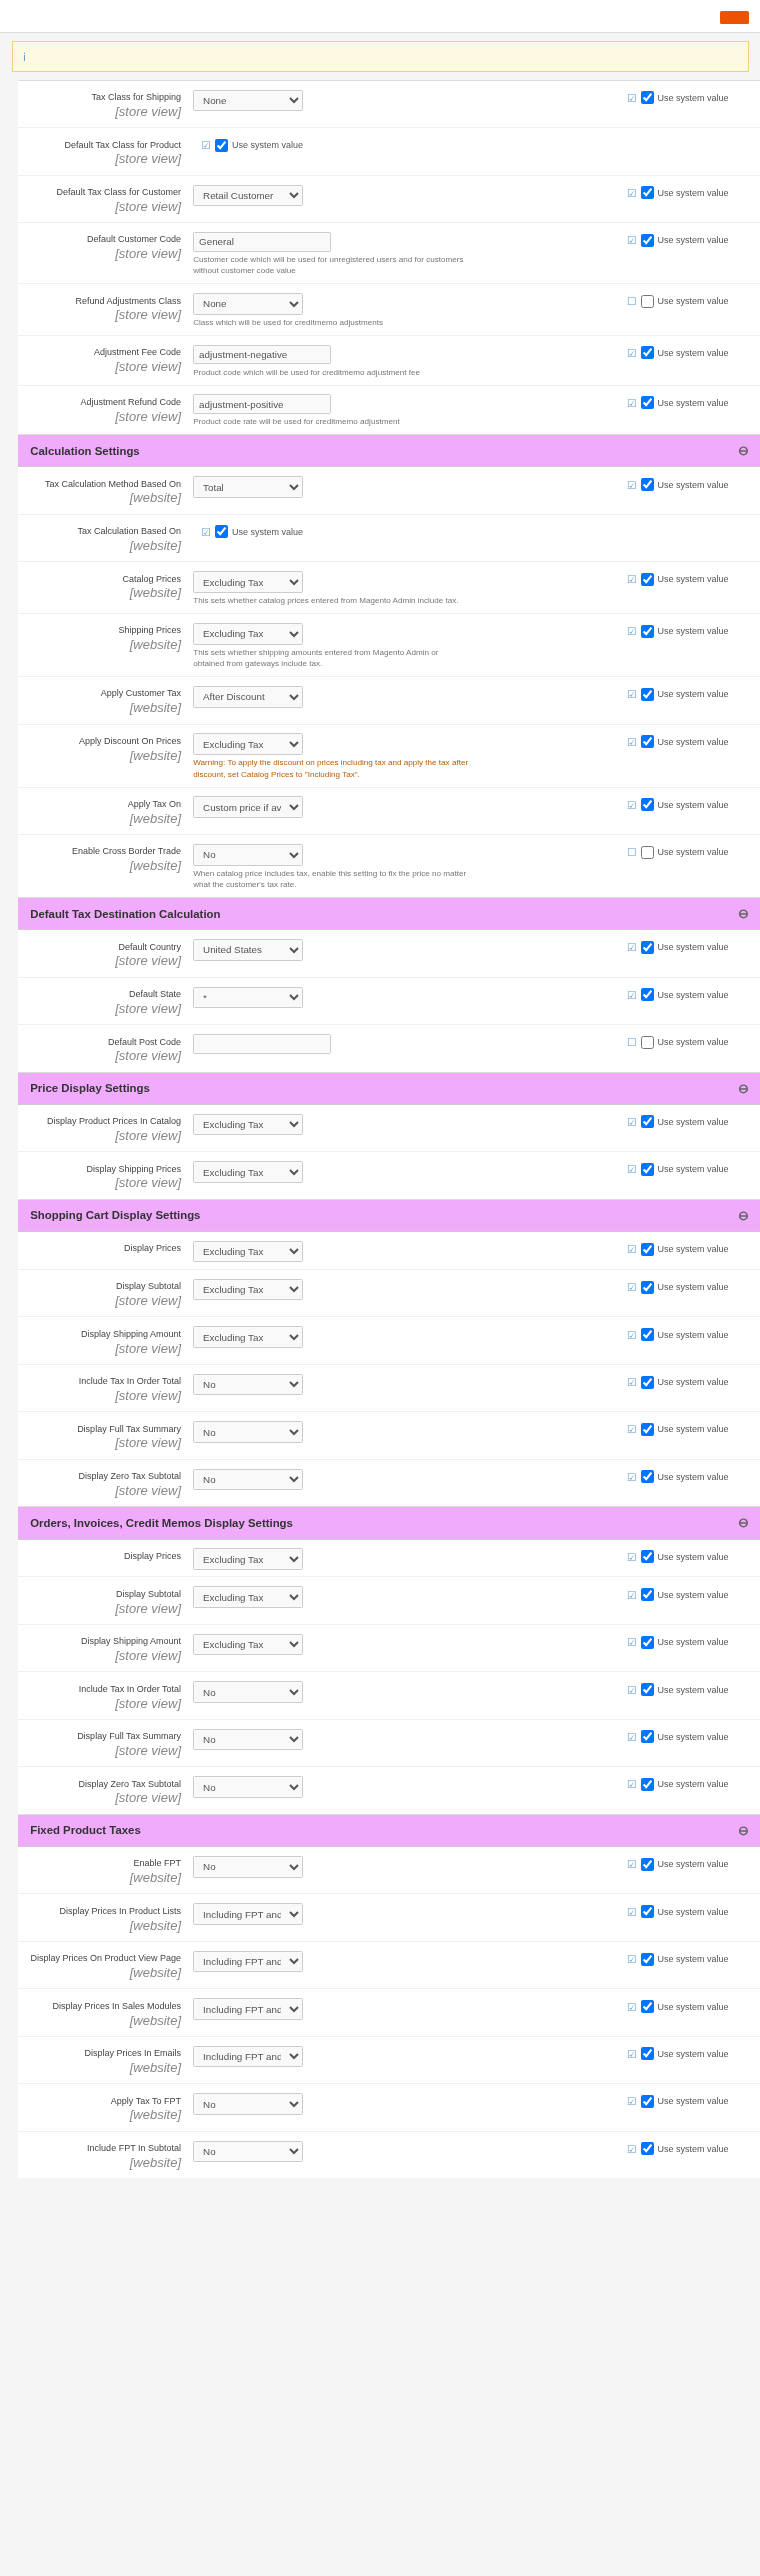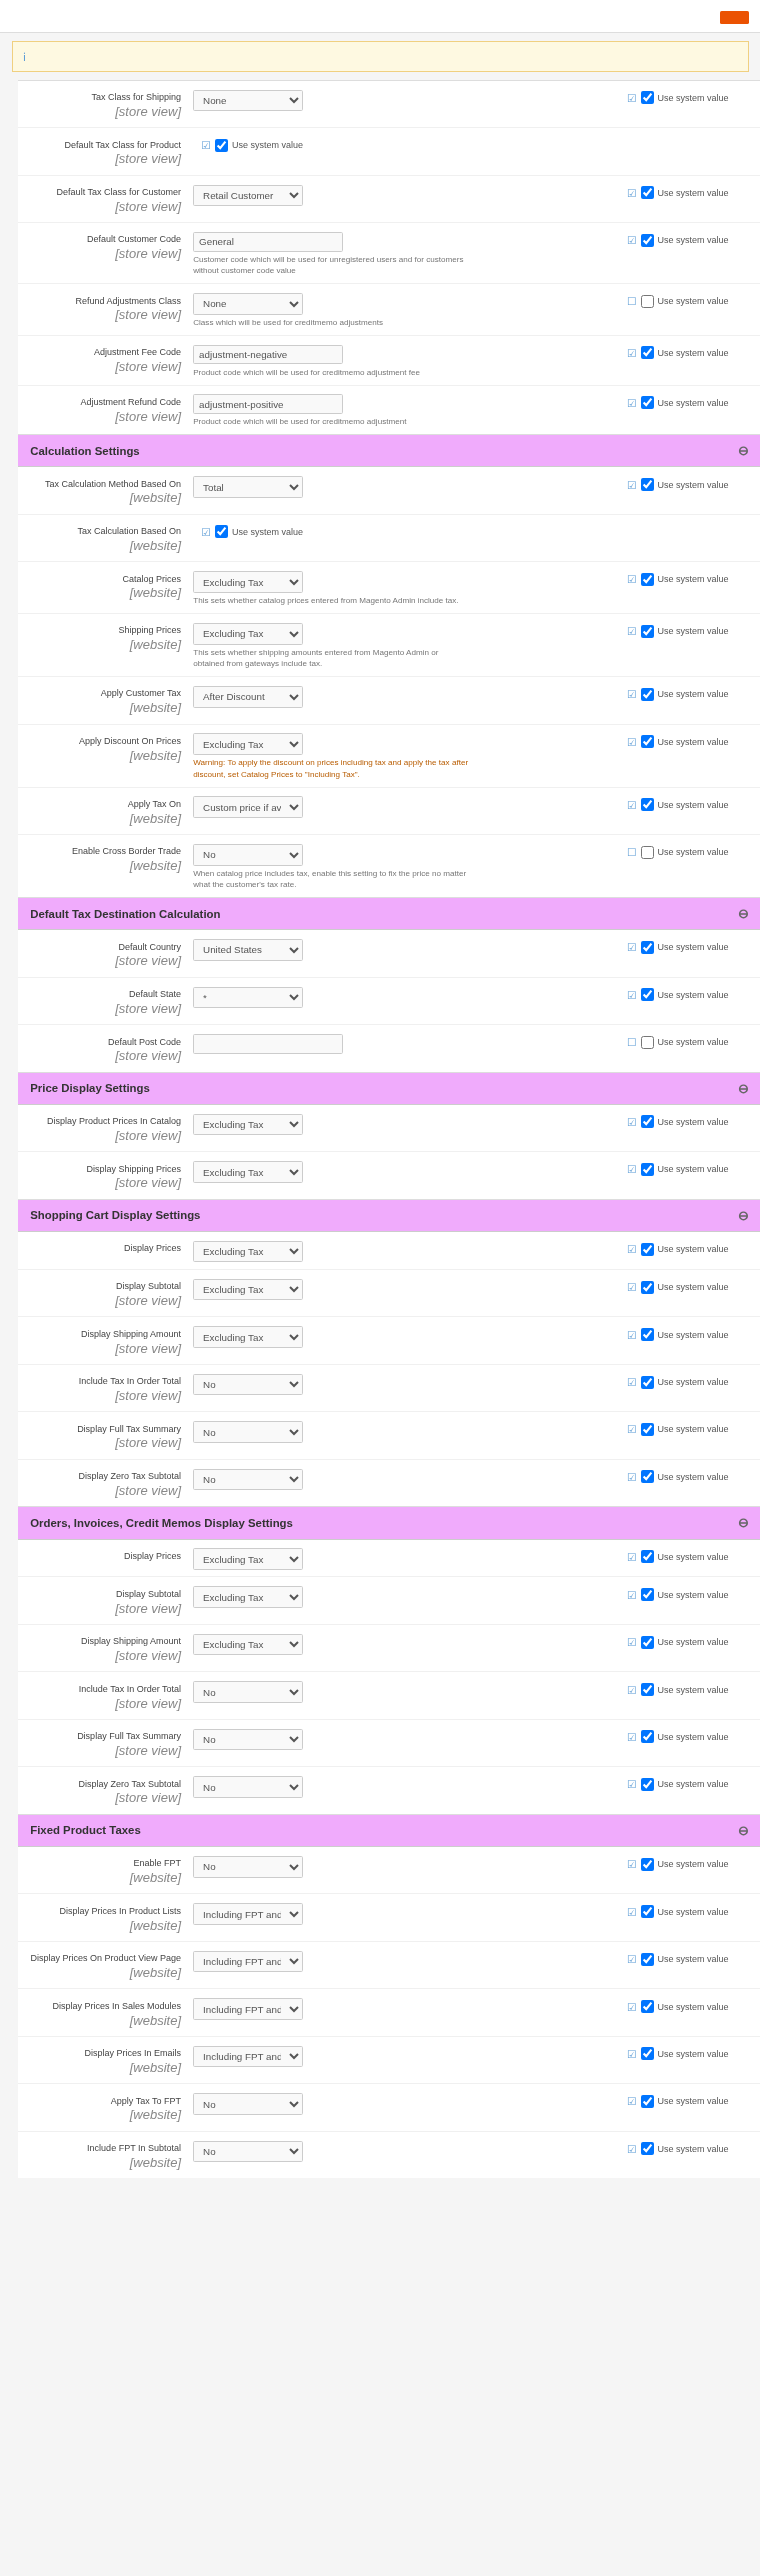--- a/index.html
+++ b/index.html
@@ -115,21 +115,21 @@
       width: 110px;
       padding: 3.3px 4.9px;
       border: 0.8px solid #ccc;
       background: #f9f9f9;
       font-size: 9.8px;
       color: #555;
       border-radius: 1.6px;
     }
 
     input[type=text] {
-      width: 150px;
+      width: 138px;
       padding: 3.3px 4.9px;
       border: 0.8px solid #ccc;
       background: #f9f9f9;
       font-size: 9.8px;
       color: #555;
       border-radius: 1.6px;
     }
 
     .field-note {
       font-size: 8.1px;
@@ -219,21 +219,21 @@
           <div class="label-col"><span>Adjustment Fee Code</span><span class="scope">[store view]</span></div>
           <div class="field-col"><input type="text" value="adjustment-negative" placeholder="adjustment-negative" style=""><div class="field-note">Product code which will be used for creditmemo adjustment fee</div></div>
           <div class="use-col">
         <span class="check-icon">☑</span>
         <input type="checkbox" checked="" style="">
         <span>Use system value</span>
       </div>
         </div>
         <div class="form-row">
           <div class="label-col"><span>Adjustment Refund Code</span><span class="scope">[store view]</span></div>
-          <div class="field-col"><input type="text" value="adjustment-positive" placeholder="adjustment-positive" style=""><div class="field-note">Product code which will be used for creditmemo adjustment</div></div>
+          <div class="field-col"><input type="text" value="adjustment-positive" placeholder="adjustment-positive" style=""><div class="field-note">Product code rate will be used for creditmemo adjustment</div></div>
           <div class="use-col">
         <span class="check-icon">☑</span>
         <input type="checkbox" checked="" style="">
         <span>Use system value</span>
       </div>
         </div>
       </div>
       <div class="section">
         <div class="section-header">
           <span>Calculation Settings</span>

